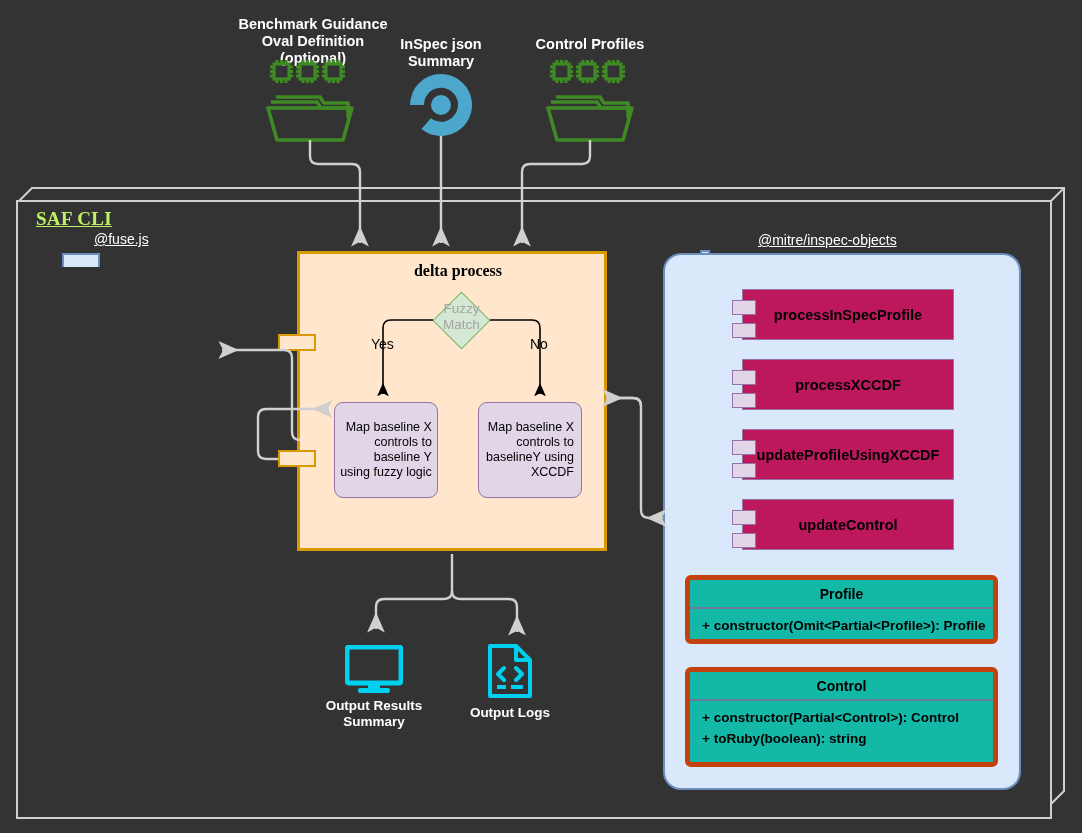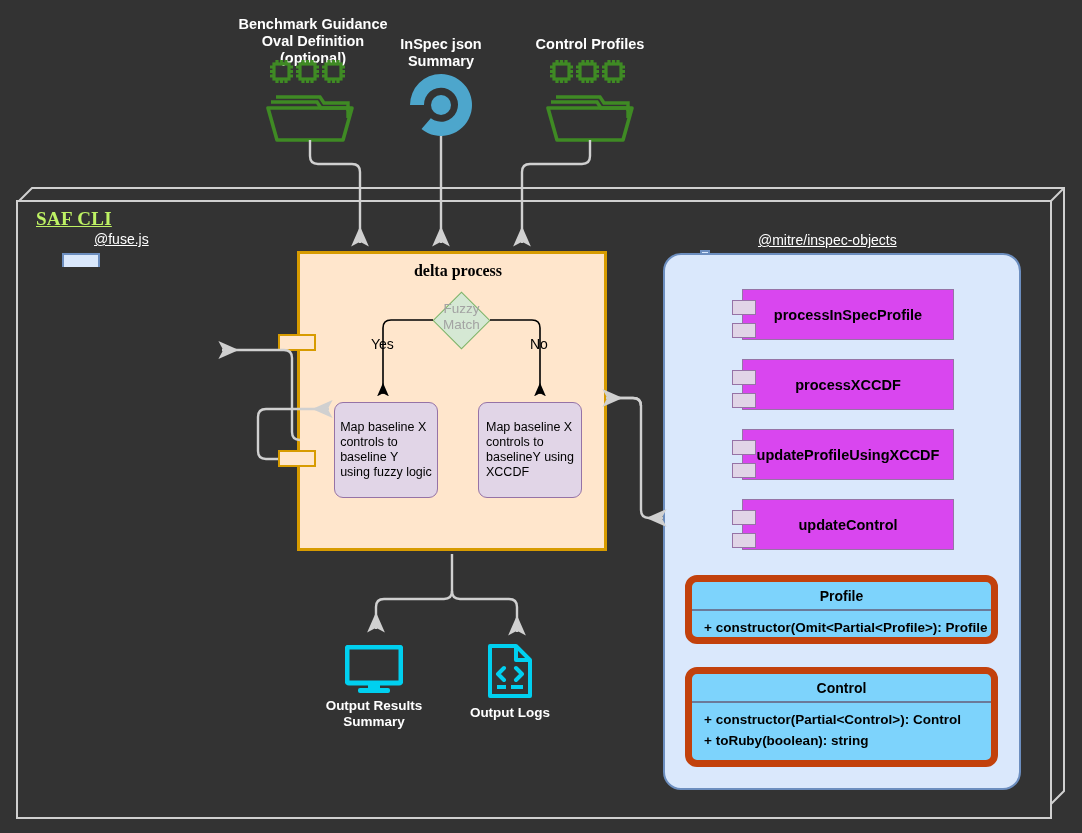--- a/index.html
+++ b/index.html
@@ -68,21 +68,21 @@
     position: absolute;
     color: #ffffff;
     font-size: 14px;
     text-decoration: underline;
     white-space: nowrap;
   }
 
   
   .component {
     position: absolute;
-    background: #d946ef;
+    background: #be185d;
     border: 1px solid #9673a6;
     display: flex;
     align-items: center;
     justify-content: center;
     color: #000;
     font-weight: bold;
     font-size: 14.5px;
     text-align: center;
   }
   .component .notch {
@@ -148,41 +148,41 @@
 
   
   .procbox {
     position: absolute;
     background: #e1d5e7;
     border: 1.5px solid #9673a6;
     border-radius: 9px;
     display: flex;
     align-items: center;
     justify-content: center;
-    text-align: left;
+    text-align: right;
     font-size: 12.5px;
     line-height: 15px;
     color: #000;
     padding: 4px;
     white-space: pre-line;
   }
 
   
   .branch-label {
     position: absolute;
     font-size: 14px;
     color: #000;
   }
 
   
   .classbox {
     position: absolute;
-    background: #7dd3fc;
-    border: 7px solid #c2410c;
-    border-radius: 12px;
+    background: #14b8a6;
+    border: 5px solid #c2410c;
+    border-radius: 6px;
     overflow: hidden;
   }
   .classbox .cb-title {
     height: 29px;
     display: flex; align-items: center; justify-content: center;
     font-weight: bold; font-size: 14px; color: #000;
     border-bottom: 2px solid #6b7a99;
   }
   .classbox .cb-body { padding: 6px 0 2px 0; }
   .classbox .cb-row {

